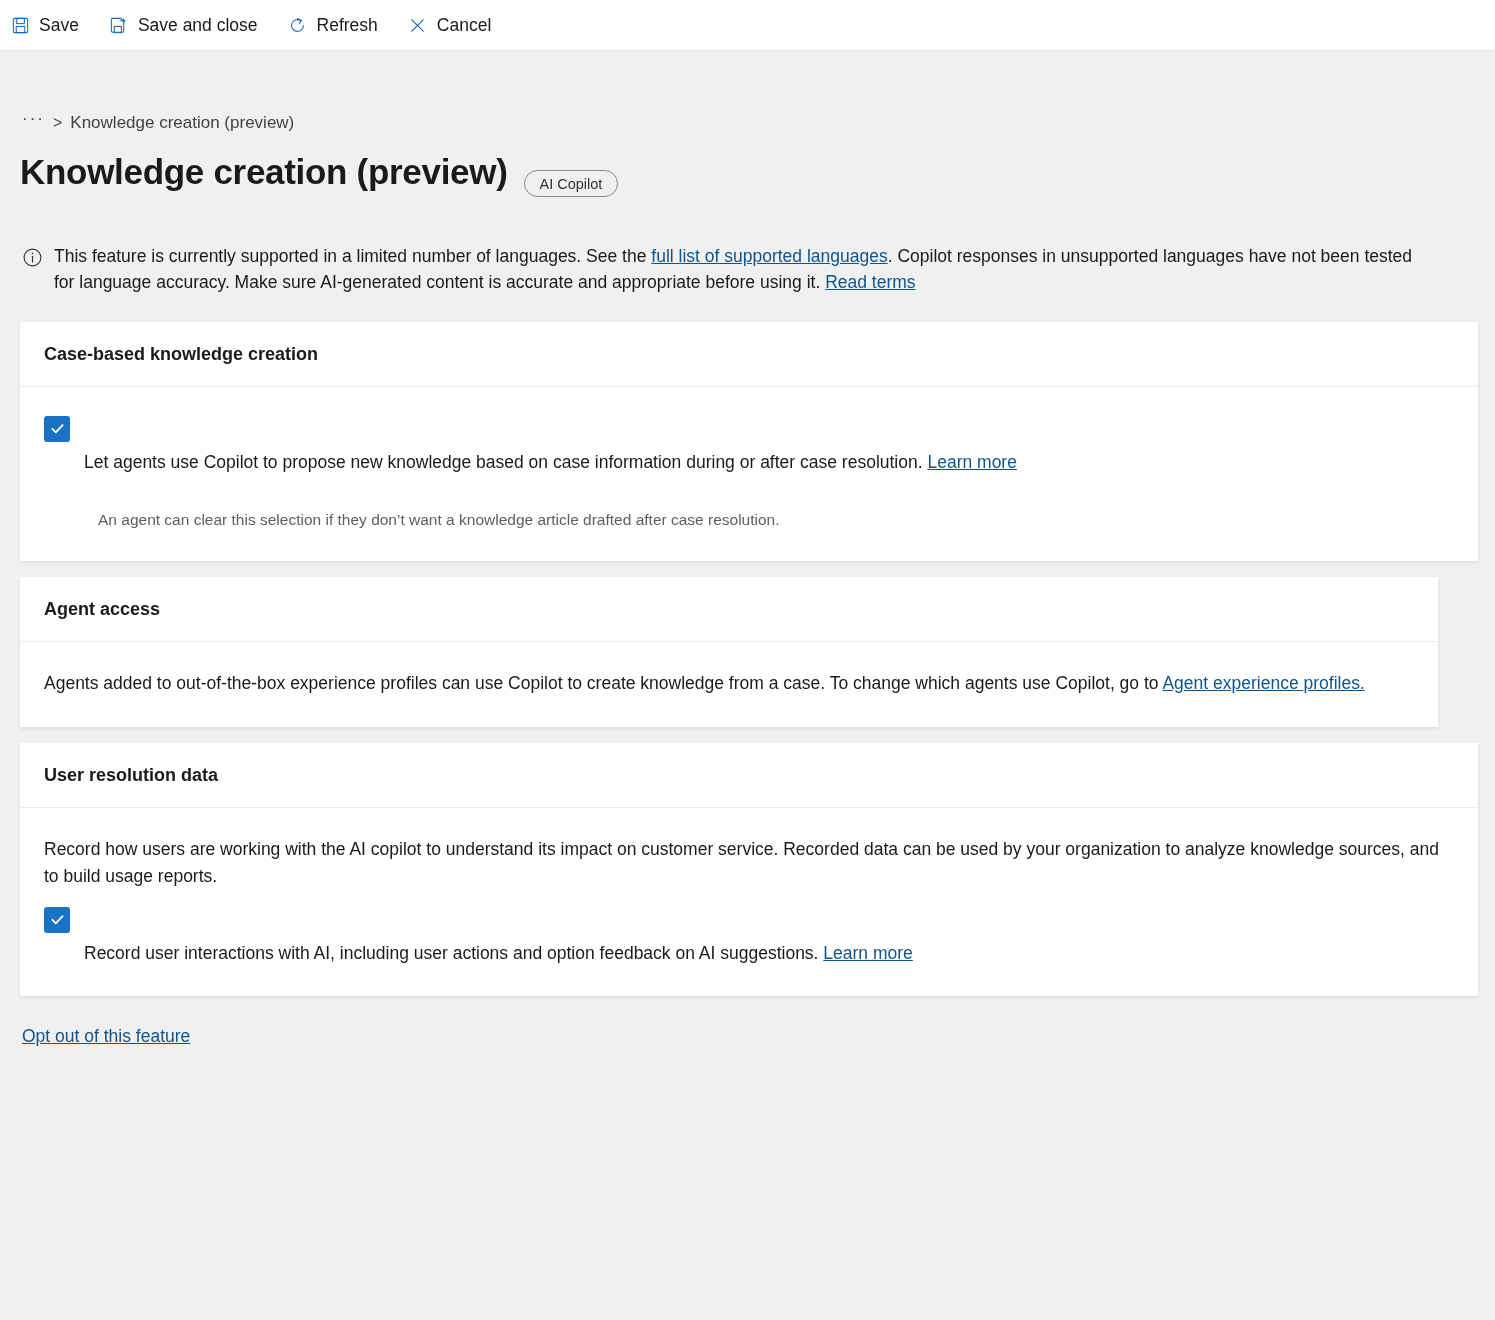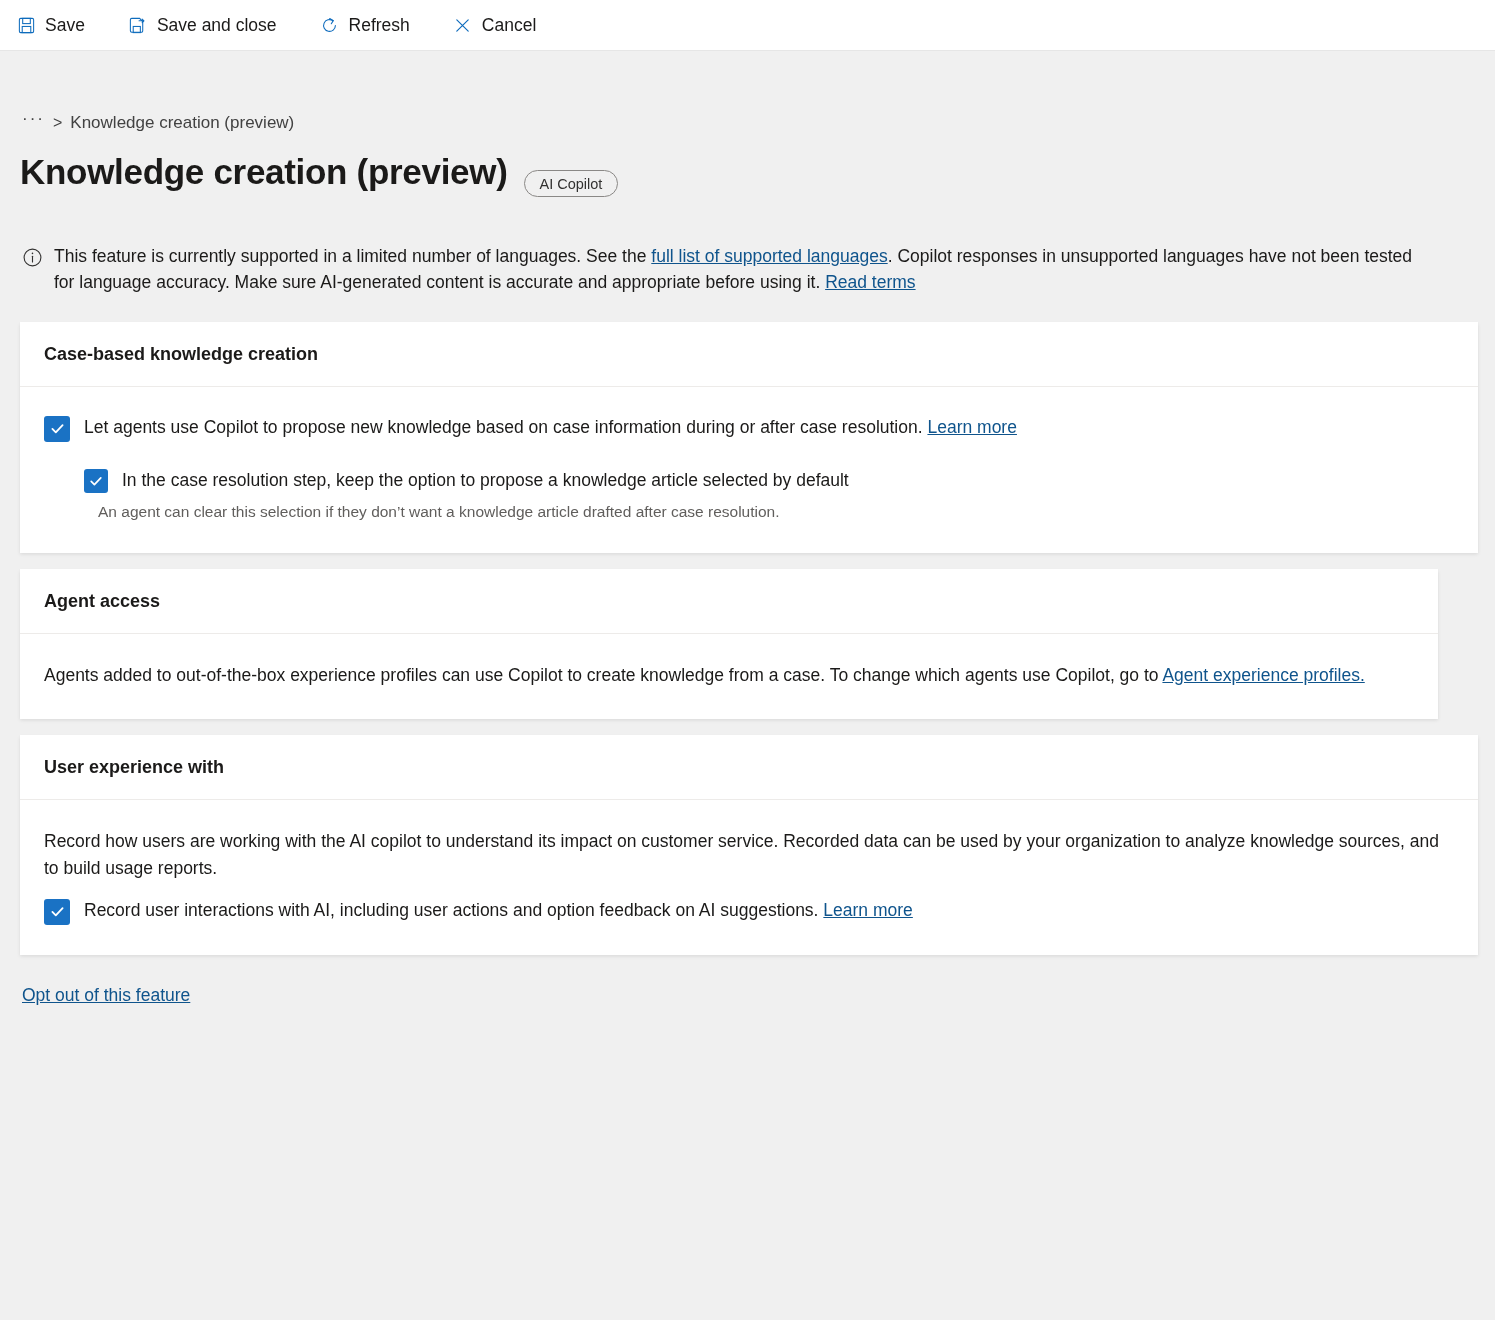--- a/index.html
+++ b/index.html
@@ -14,22 +14,22 @@
     overflow: hidden;
   }
 
   
   .commandbar {
     height: 51px;
     background: #ffffff;
     border-bottom: 1px solid #e6e6e6;
     display: flex;
     align-items: center;
-    padding-left: 12px;
-    gap: 13px;
+    padding-left: 6px;
+    gap: 0px;
   }
   .cmd-btn {
     display: flex;
     align-items: center;
     gap: 9px;
     height: 40px;
     padding: 0 14px 0 4px;
     margin-right: 12px;
     cursor: pointer;
     background: transparent;
@@ -161,20 +161,21 @@
     align-items: center;
     justify-content: center;
     margin-top: 1px;
   }
   .checkbox.sm { width: 24px; height: 24px; }
   .checkbox svg { display: block; }
   .cb-label {
     font-size: 17.5px;
     line-height: 1.45;
     color: #1b1a19;
+    margin-top: 35px;
   }
   .cb-help {
     font-size: 15.5px;
     color: #605e5c;
     margin: 8px 0 0 54px;
     line-height: 1.4;
   }
 
   .para { font-size: 17.5px; line-height: 1.55; color: #1b1a19; margin: 0; }
 
@@ -273,47 +274,39 @@
         <span class="checkbox">
           <svg width="17" height="17" viewBox="0 0 16 16" fill="none" stroke="#ffffff" stroke-width="1.7" stroke-linecap="round" stroke-linejoin="round">
             <path d="M3.2 8.4 6.4 11.6 12.8 4.8"></path>
           </svg>
         </span>
         <span class="cb-label"><span>Let agents use Copilot to propose new knowledge based on case information during or after case resolution. </span><a class="link">Learn more</a></span>
       </div>
 
       <div class="spacer-26"></div>
 
-      <div class="cbrow nested">
-        <span class="checkbox sm">
-          <svg width="16" height="16" viewBox="0 0 16 16" fill="none" stroke="#ffffff" stroke-width="1.7" stroke-linecap="round" stroke-linejoin="round">
-            <path d="M3.2 8.4 6.4 11.6 12.8 4.8"></path>
-          </svg>
-        </span>
-        <span class="cb-label">In the case resolution step, keep the option to propose a knowledge article selected by default</span>
-      </div>
 
       <div class="cb-help">An agent can clear this selection if they don’t want a knowledge article drafted after case resolution.</div>
 
     </div>
   </div>
 
   <div class="spacer-16"></div>
 
   <div class="card w2">
     <div class="card-header">Agent access</div>
     <div class="card-body">
       <p class="para"><span>Agents added to out-of-the-box experience profiles can use Copilot to create knowledge from a case. To change which agents use Copilot, go to </span><a class="link">Agent experience profiles.</a></p>
     </div>
   </div>
 
   <div class="spacer-16"></div>
 
   <div class="card w3">
-    <div class="card-header">User experience with</div>
+    <div class="card-header">User resolution data</div>
     <div class="card-body">
       <p class="para">Record how users are working with the AI copilot to understand its impact on customer service. Recorded data can be used by your organization to analyze knowledge sources, and to build usage reports.</p>
 
       <div class="spacer-16"></div>
 
       <div class="cbrow">
         <span class="checkbox">
           <svg width="17" height="17" viewBox="0 0 16 16" fill="none" stroke="#ffffff" stroke-width="1.7" stroke-linecap="round" stroke-linejoin="round">
             <path d="M3.2 8.4 6.4 11.6 12.8 4.8"></path>
           </svg>

